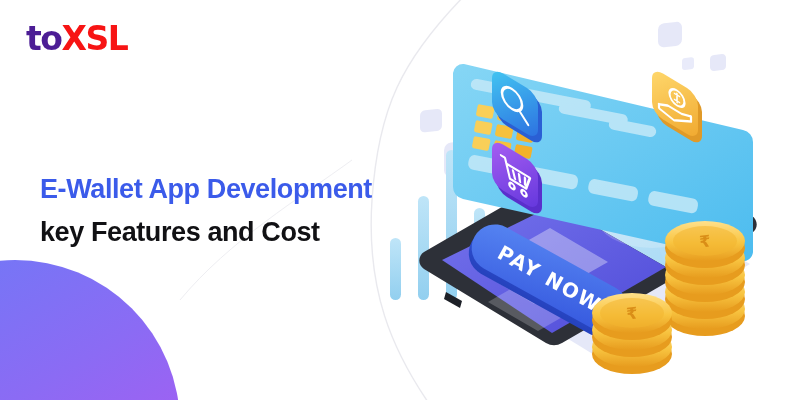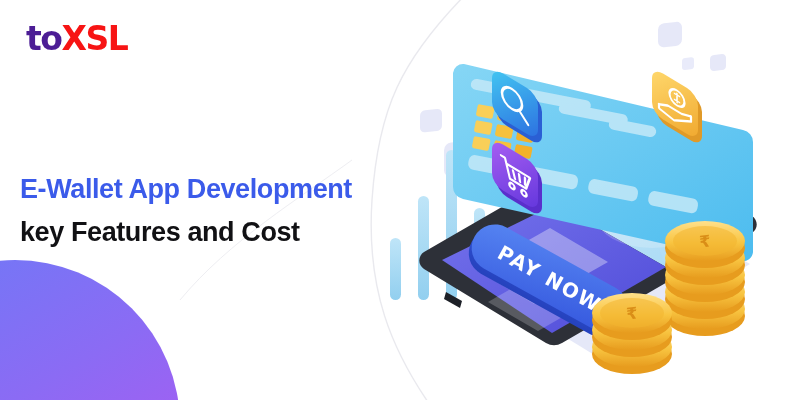--- a/index.html
+++ b/index.html
@@ -50,21 +50,21 @@
     font-family:"DejaVu Sans", sans-serif;
     white-space:nowrap;
   }
   .logo .lg-to { color:#4c1d95; }
   .logo .lg-x  { color:#f71414; }
   .logo .lg-sl { color:#f71414;margin-top:15px; }
 
   
   .headline {
     position:absolute;
-    left:20px;
+    left:40px;
     top:176px;
     width:400px;
   }
   .headline .line1 {
     display:block;
     font-size:27px;
     font-weight:bold;
     color:#3b5bea;
     letter-spacing:-0.4px;
     line-height:1.0;

